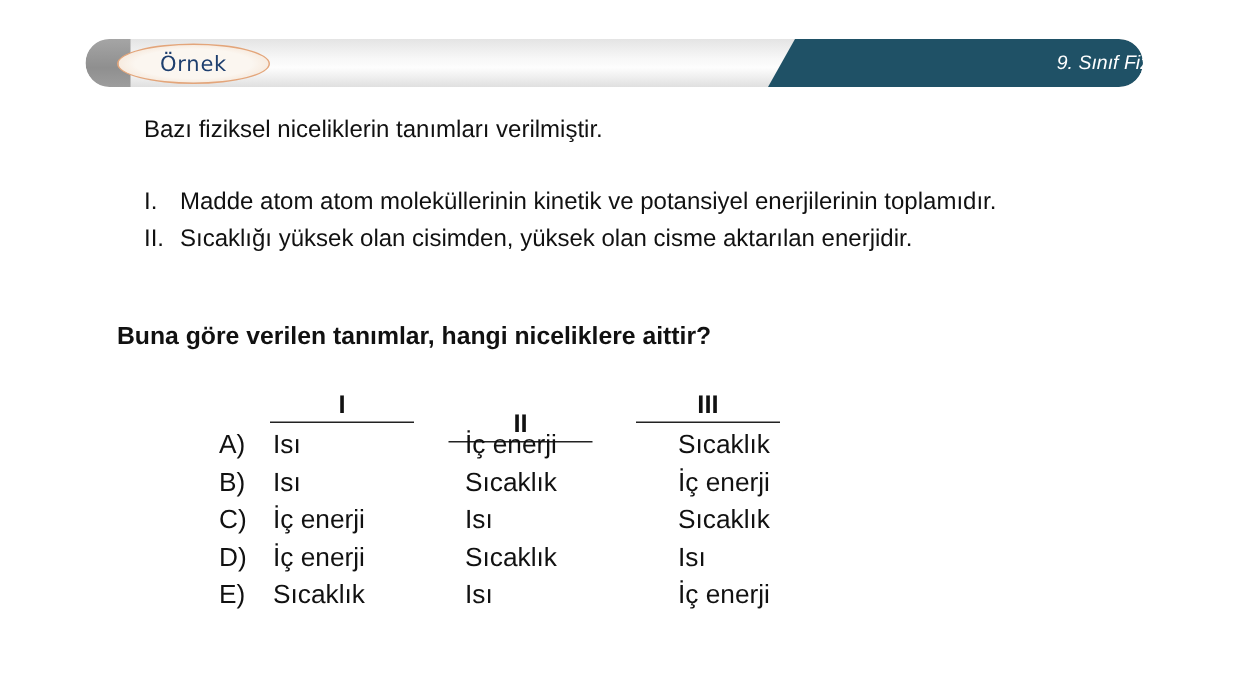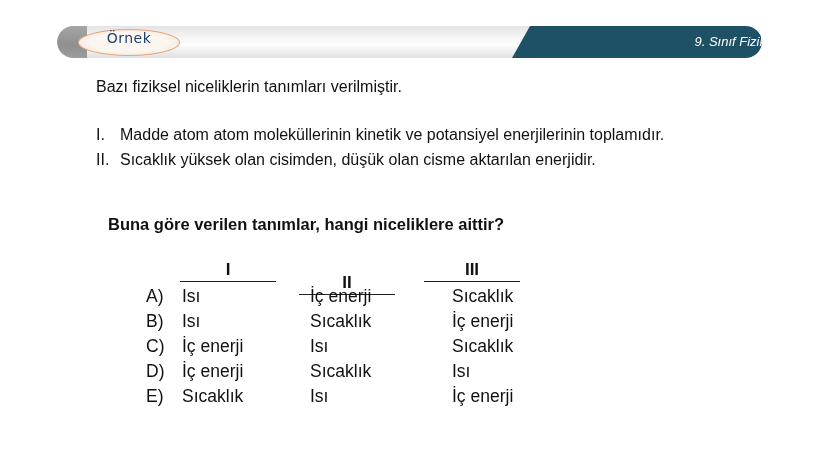--- a/index.html
+++ b/index.html
@@ -2,28 +2,28 @@
 <html><head>
 <meta charset="utf-8">
 <style>
   html, body { margin:0; padding:0; }
   body { width:828px; height:466px; background:#ffffff; position:relative; overflow:hidden; font-family:"Liberation Sans", sans-serif; color:#111; }
   .header { position:absolute; left:57px; top:26px; width:705px; height:32px; border-radius:16px; overflow:hidden;
     background:linear-gradient(180deg,#c9c9c9 0%,#e9e9e9 35%,#f4f4f4 60%,#d6d6d6 100%); }
   .header .leftcap { position:absolute; left:0; top:0; width:30px; height:32px; background:linear-gradient(180deg,#a5a5a5,#8f8f8f 60%,#9d9d9d); border-radius:16px 0 0 16px; }
   .header .light { position:absolute; left:14px; top:0; right:0; height:32px; border-radius:16px 0 0 16px; background:linear-gradient(180deg,#e4e4e4 0%,#f7f7f7 40%,#fdfdfd 60%,#e0e0e0 100%); }
   .header .dark { position:absolute; right:0; top:0; width:250px; height:32px; background:#1f5166; clip-path:polygon(18px 0,100% 0,100% 100%,0 100%); border-radius:0 16px 16px 0; }
-  .ornek { position:absolute; left:78px; top:29px; width:100px; height:25px; border-radius:50%; background:radial-gradient(ellipse at center,#fbf6f0 55%,#f4e2d2 85%,#e7b795 100%); border:1px solid #e3a57a; display:flex; align-items:flex-start; justify-content:center; }
+  .ornek { position:absolute; left:78px; top:29px; width:100px; height:25px; border-radius:50%; background:radial-gradient(ellipse at center,#fbf6f0 55%,#f4e2d2 85%,#e7b795 100%); border:1px solid #e3a57a; display:flex; align-items:center; justify-content:center; }
   .ornek span { font-family:"DejaVu Sans", sans-serif; font-size:14px; color:#1d3e6e; letter-spacing:0.5px; }
-  .sinif { position:absolute; right:62px; top:34px; font-style:italic; font-size:13px; color:#ffffff; }
+  .sinif { position:absolute; right:52px; top:34px; font-style:italic; font-size:13px; color:#ffffff; }
   .intro { position:absolute; left:96px; top:78px; font-size:16px; }
   .stmts { position:absolute; left:96px; top:123px; font-size:16px; line-height:24.5px; }
   .stmts .row { display:flex; }
   .stmts .num { width:24px; }
-  .question { position:absolute; left:108px; top:215px; font-size:16.5px; font-weight:bold; }
+  .question { position:absolute; left:78px; top:215px; font-size:16.5px; font-weight:bold; }
   .table { position:absolute; left:146px; top:259px; font-size:17.5px; }
   .colhead { position:absolute; top:0; text-align:center; font-weight:bold; font-size:17px; border-bottom:1.6px solid #222; height:22px; line-height:22px; }
   .ans-row { position:absolute; height:25px; line-height:25px; }
   .ans-row span { position:absolute; white-space:nowrap; }
 </style>
 </head>
 <body>
 
 <div class="header">
   <div class="light"></div>
@@ -37,21 +37,21 @@
 
 <div class="intro">Bazı fiziksel niceliklerin tanımları verilmiştir.</div>
 
 <div class="stmts">
   <div class="row">
     <span class="num">I.</span>
     <span>Madde atom atom moleküllerinin kinetik ve potansiyel enerjilerinin toplamıdır.</span>
   </div>
   <div class="row">
     <span class="num">II.</span>
-    <span>Sıcaklık yüksek olan cisimden, düşük olan cisme aktarılan enerjidir.</span>
+    <span>Sıcaklığı yüksek olan cisimden, yüksek olan cisme aktarılan enerjidir.</span>
   </div>
 </div>
 
 <div class="question">Buna göre verilen tanımlar, hangi niceliklere aittir?</div>
 
 <div class="table">
   <div class="colhead" style="left:34px;width:96px;">I</div>
   <div class="colhead" style="left:153px;width:96px;margin-top:13px;">II</div>
   <div class="colhead" style="left:278px;width:96px;">III</div>
 

